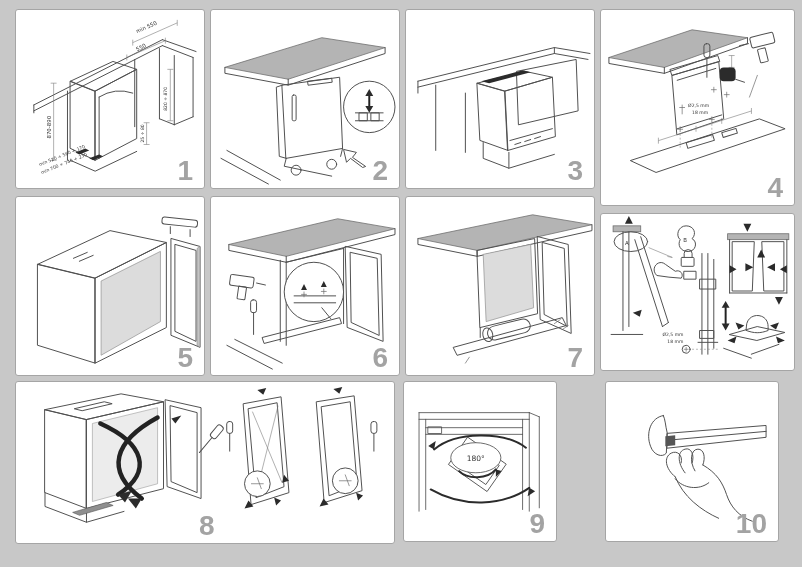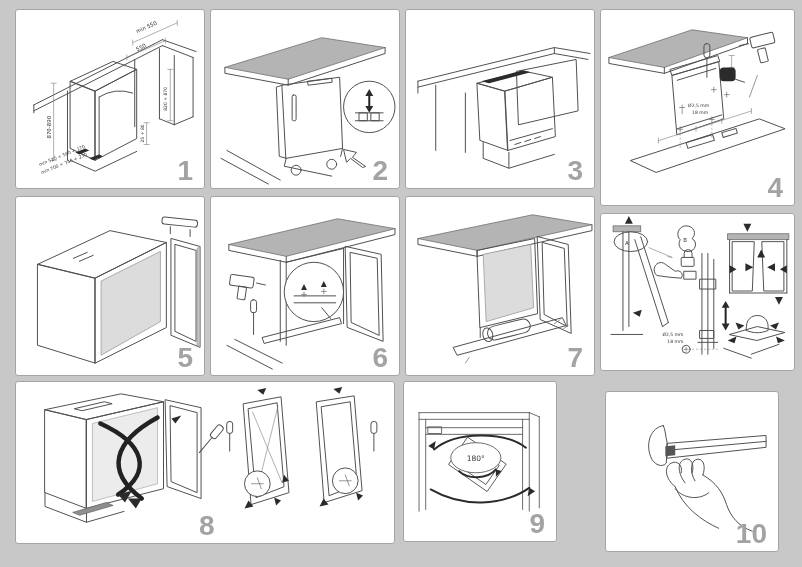--- a/index.html
+++ b/index.html
@@ -351,21 +351,21 @@
         <path class="blkf" d="M150,112 l-2,10 l9,-6 Z"></path>
         <path class="thk" d="M66,92 C 76,102 100,102 110,90"></path>
         <path class="blkf" d="M110,90 l0,9 l7,-7 Z"></path>
       </g>
       <ellipse class="lnc" cx="86" cy="76" rx="30" ry="18"></ellipse>
       <text class="rot" x="86" y="80" text-anchor="middle">180°</text>
     </svg>
     <div class="num">9</div>
   </div>
 
-  <div class="panel" style="left:605px;top:391px;width:174px;height:161px;">
+  <div class="panel" style="left:605px;top:381px;width:174px;height:161px;">
     <svg viewBox="0 0 174 161">
       <g>
         <path class="ln" d="M62,52 L162,44 L162,56 L62,67 Z"></path>
         <path class="ln" d="M62,59 L162,50"></path>
         <path class="ln" d="M58,34 C 45,36 40,52 45,65 C 48,74 57,77 61,72 L62,52 C 60,44 60,38 58,34 Z"></path>
         <path d="M60,55 l10,-1 v10 l-10,1 Z" fill="#555" stroke="none"></path>
       </g>
       <g>
         <path class="ln" d="M70,96 C 60,88 58,76 66,72 C 72,69 78,74 76,82"></path>
         <path class="ln" d="M80,92 C 72,82 72,70 80,68 C 86,66 90,74 87,82"></path>

